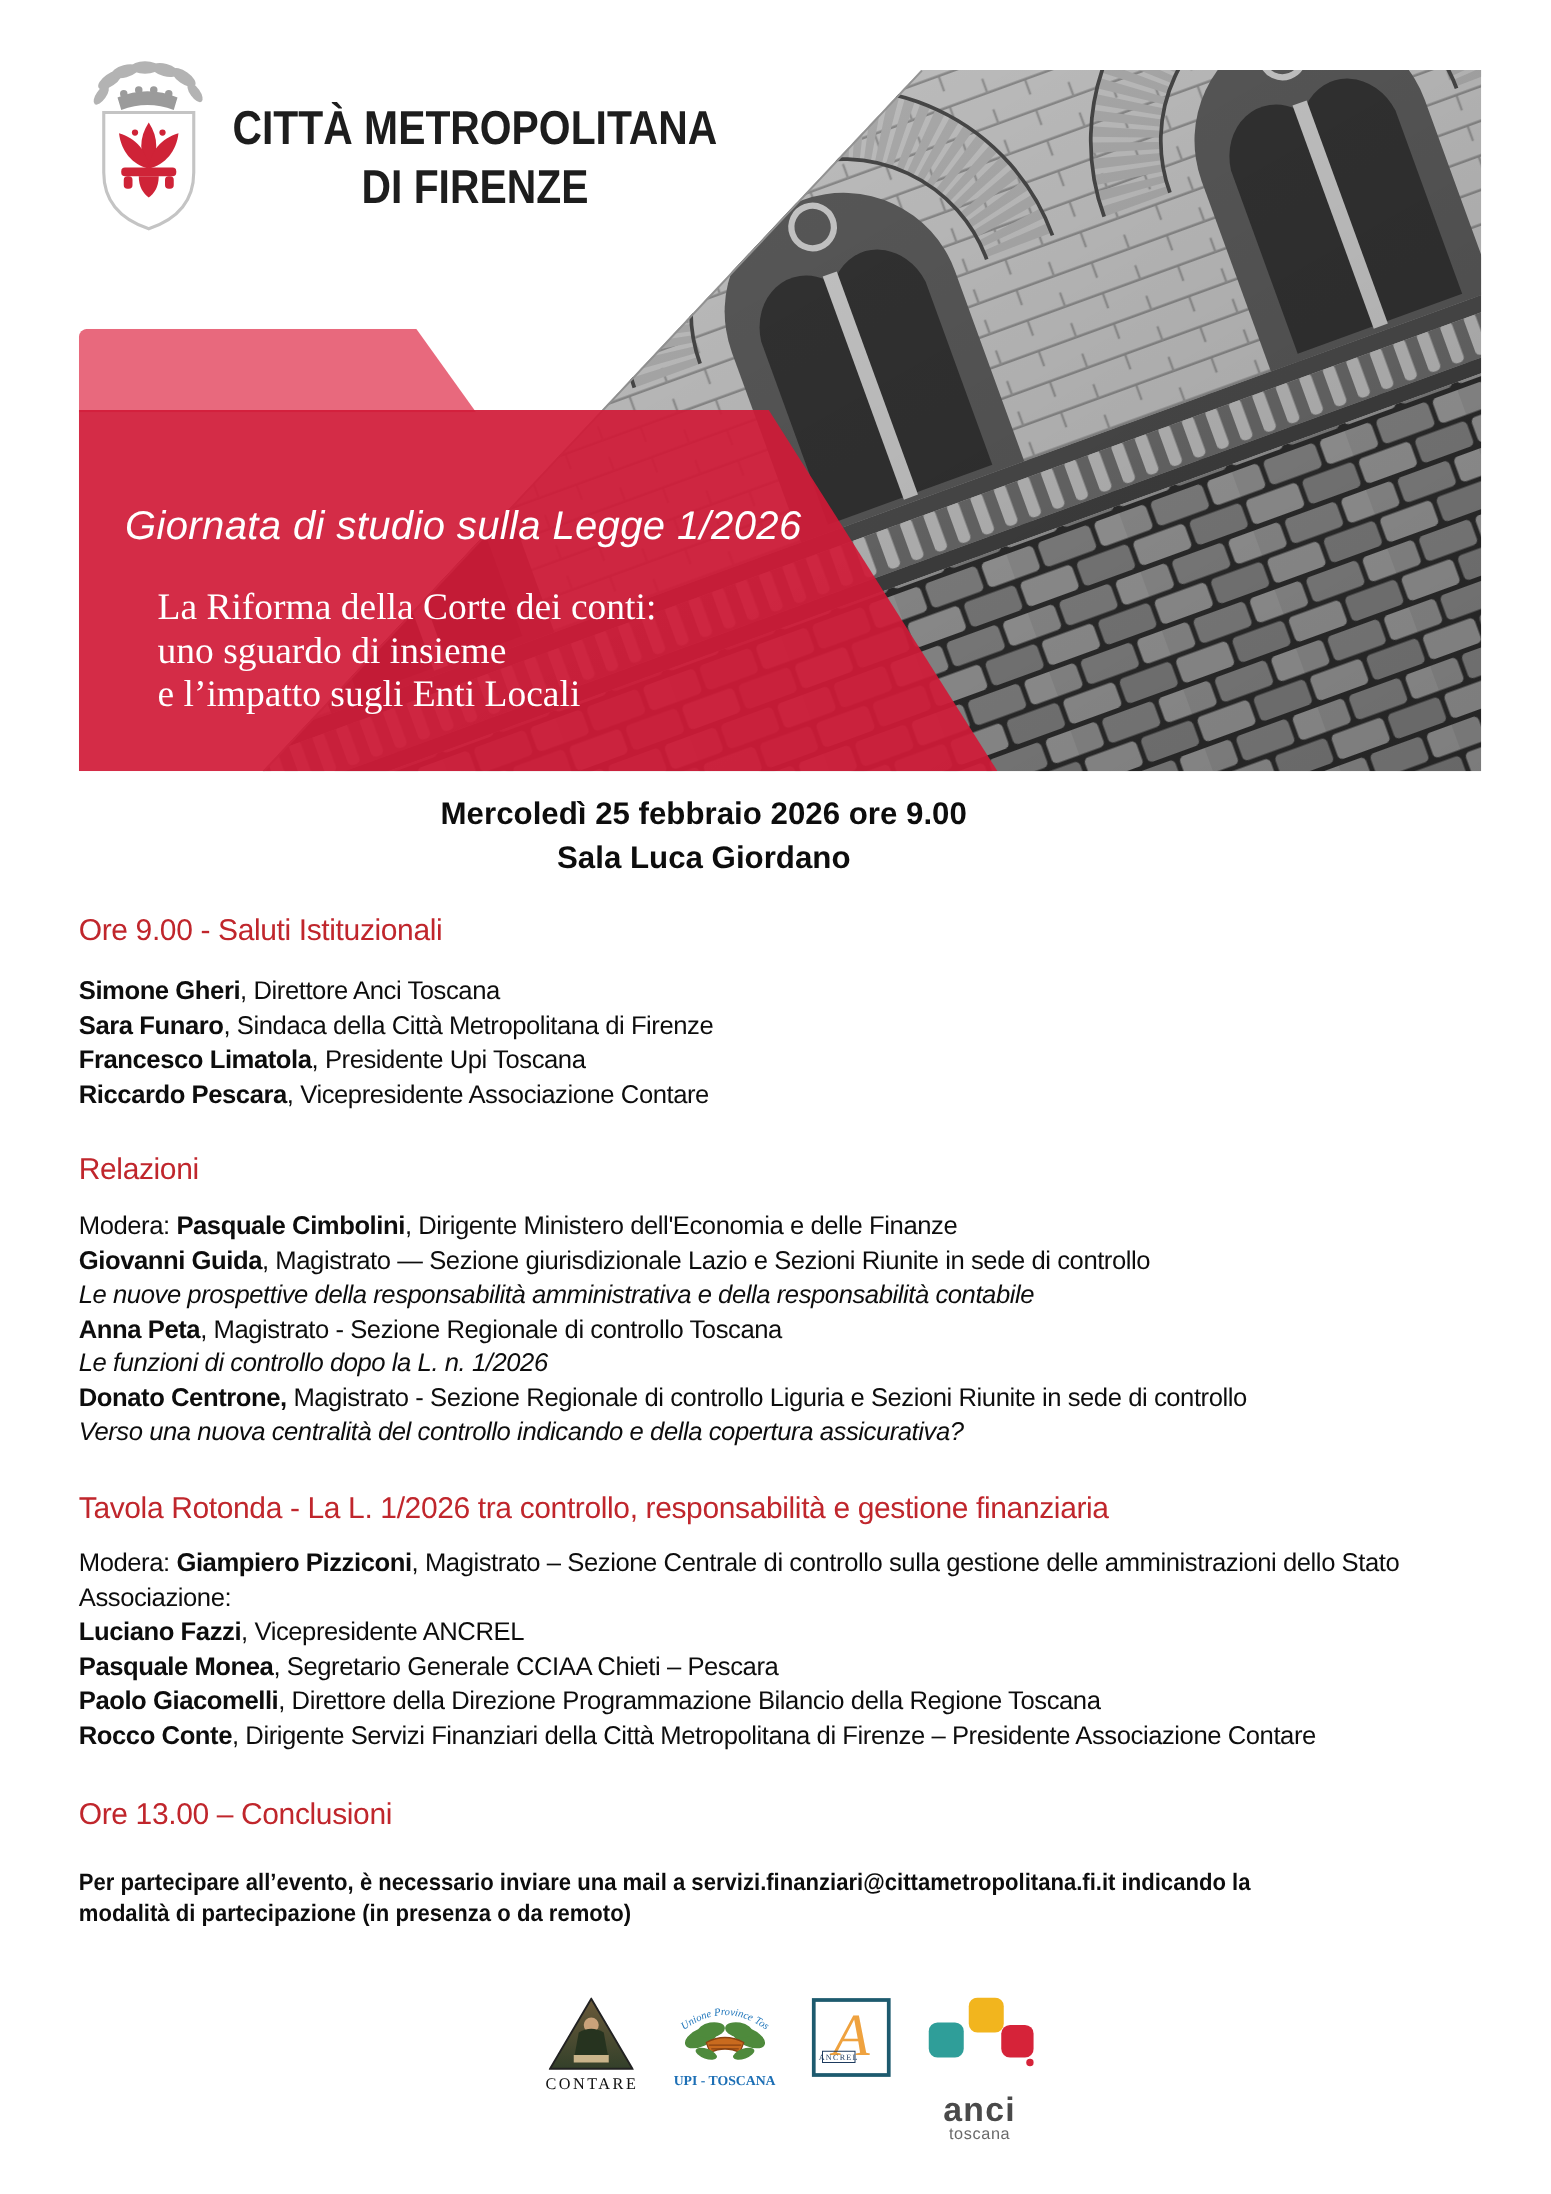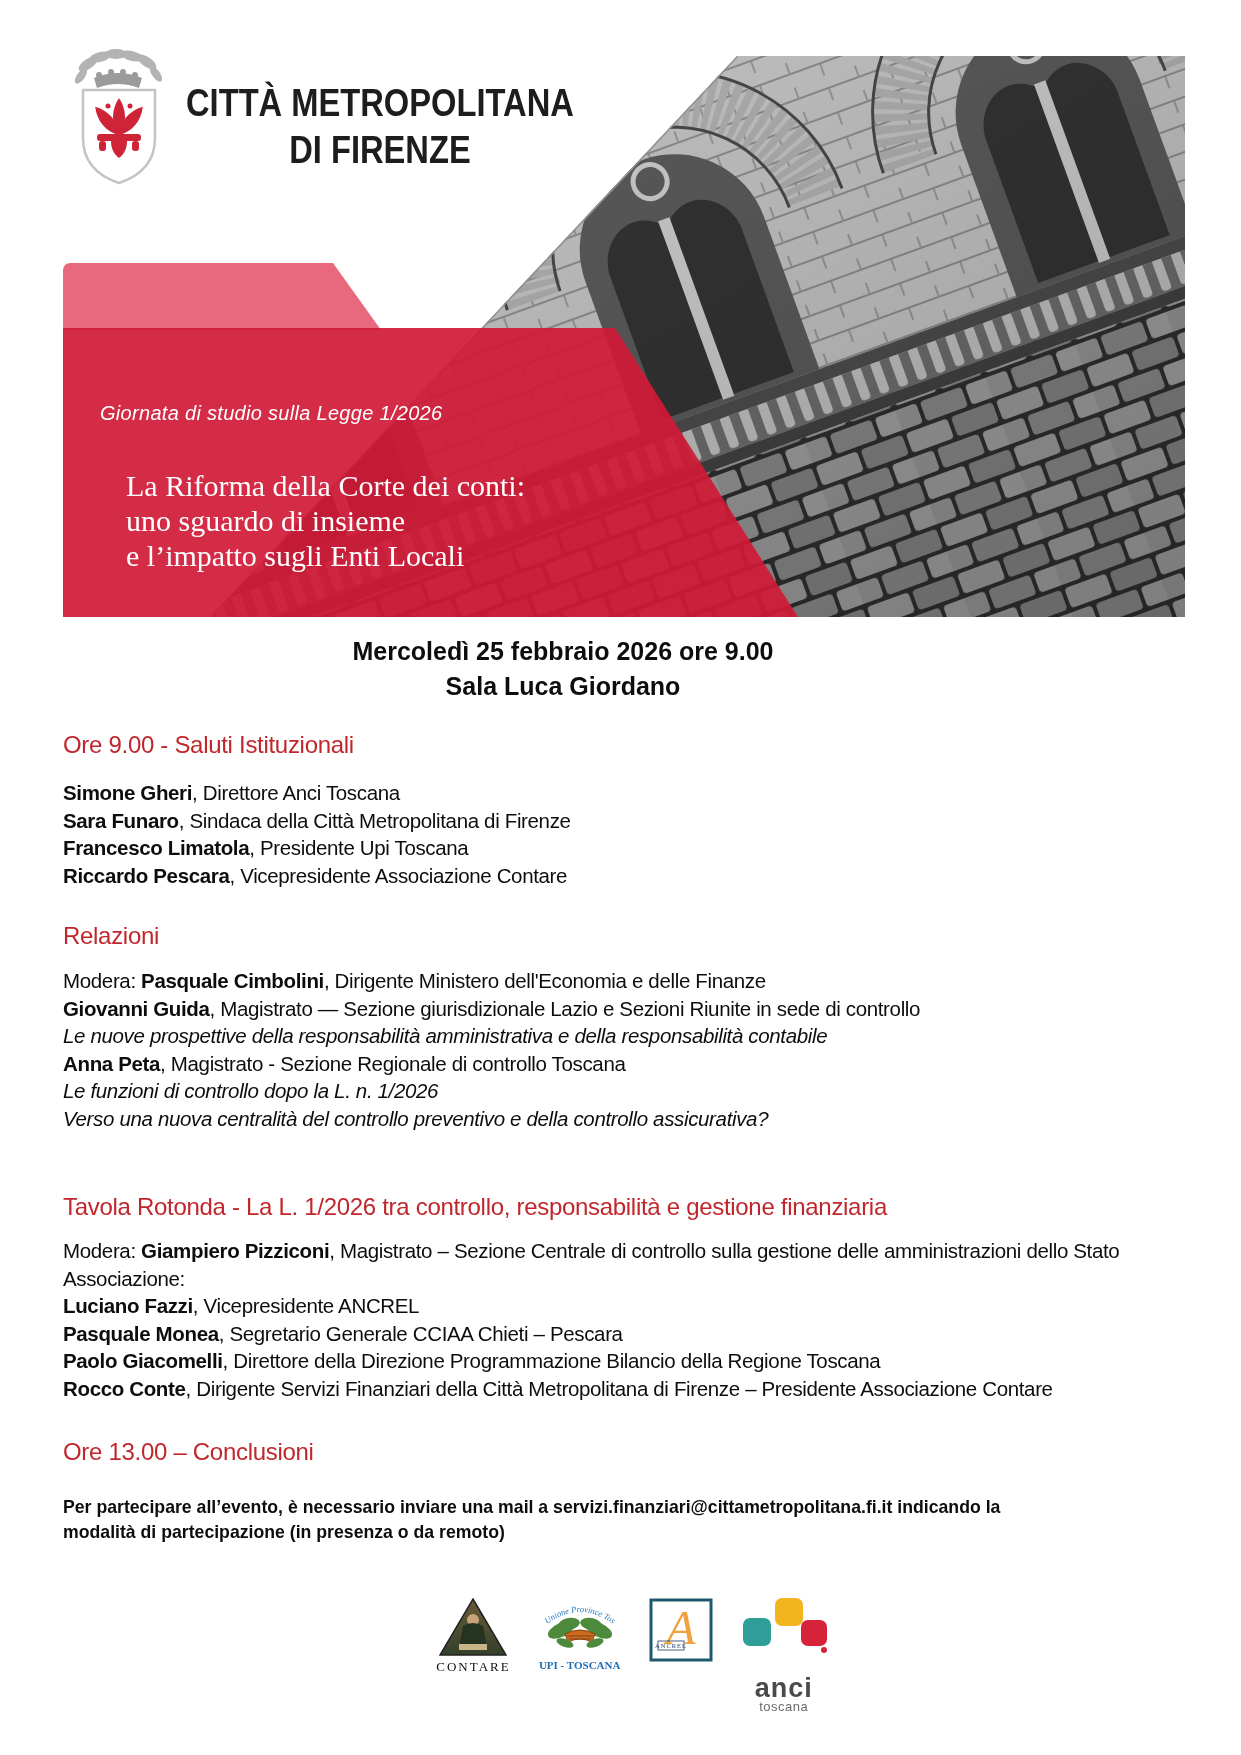--- a/index.html
+++ b/index.html
@@ -13,21 +13,21 @@
              letter-spacing:0px;white-space:nowrap;}
 
   
   .photo{position:absolute;left:200px;top:56px;width:985px;height:561px;}
   .pink-band{position:absolute;left:63px;top:263px;width:318px;height:67px;background:#e8697d;
              clip-path:polygon(0 0,84.9% 0,100% 100%,0 100%);border-top-left-radius:7px;}
   .red-banner{position:absolute;left:63px;top:328px;width:735px;height:289px;
               background:rgba(208,26,55,0.92);
               clip-path:polygon(0 0,75.1% 0,100% 100%,0 100%);}
   .banner-kicker{position:absolute;left:100px;top:402px;color:#fff;font-style:italic;
-                 font-size:20px;letter-spacing:0.3px;}
+                 font-size:32px;letter-spacing:0.3px;}
   .banner-title{position:absolute;left:126px;top:468px;color:#fff;
                 font-family:"Liberation Serif",serif;font-size:30px;line-height:35px;font-weight:400;}
 
   
   .event-date{position:absolute;left:63px;top:634px;width:1000px;text-align:center;
               font-weight:700;font-size:25px;line-height:35px;color:#0d0d0d;}
   .sec-head{position:absolute;left:63px;font-size:24px;color:#c0262c;letter-spacing:-0.3px;white-space:nowrap;}
   .h-saluti{top:731px;}
   .h-relazioni{top:922px;}
   .h-tavola{top:1193px;}
@@ -213,21 +213,22 @@
     <div class="line"><b>Riccardo Pescara</b><span>, Vicepresidente Associazione Contare</span></div>
   </div>
 
   <div class="sec-head h-relazioni">Relazioni</div>
   <div class="list l-relazioni">
     <div class="line"><span>Modera: </span><b>Pasquale Cimbolini</b><span>, Dirigente Ministero dell'Economia e delle Finanze</span></div>
     <div class="line"><b>Giovanni Guida</b><span>, Magistrato — Sezione giurisdizionale Lazio e Sezioni Riunite in sede di controllo</span></div>
     <div class="line italic">Le nuove prospettive della responsabilità amministrativa e della responsabilità contabile</div>
     <div class="line"><b>Anna Peta</b><span>, Magistrato - Sezione Regionale di controllo Toscana</span></div>
     <div class="line italic">Le funzioni di controllo dopo la L. n. 1/2026</div>
-    <div class="line italic">Verso una nuova centralità del controllo preventivo e della controllo assicurativa?</div>
+    <div class="line"><b>Donato Centrone,</b><span> Magistrato - Sezione Regionale di controllo Liguria e Sezioni Riunite in sede di controllo</span></div>
+    <div class="line italic">Verso una nuova centralità del controllo indicando e della copertura assicurativa?</div>
   </div>
 
   <div class="sec-head h-tavola">Tavola Rotonda - La L. 1/2026 tra controllo, responsabilità e gestione finanziaria</div>
   <div class="list l-tavola">
     <div class="line"><span>Modera: </span><b>Giampiero Pizziconi</b><span>, Magistrato – Sezione Centrale di controllo sulla gestione delle amministrazioni dello Stato</span></div>
     <div class="line">Associazione:</div>
     <div class="line"><b>Luciano Fazzi</b><span>, Vicepresidente ANCREL</span></div>
     <div class="line"><b>Pasquale Monea</b><span>, Segretario Generale CCIAA Chieti – Pescara</span></div>
     <div class="line"><b>Paolo Giacomelli</b><span>, Direttore della Direzione Programmazione Bilancio della Regione Toscana</span></div>
     <div class="line"><b>Rocco Conte</b><span>, Dirigente Servizi Finanziari della Città Metropolitana di Firenze – Presidente Associazione Contare</span></div>

